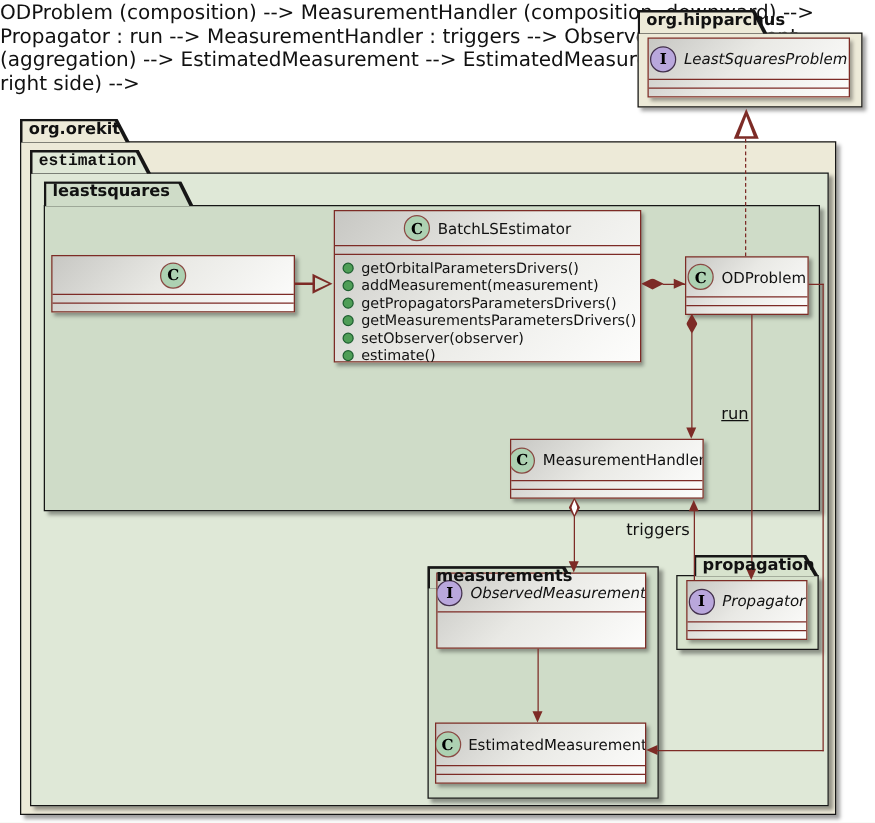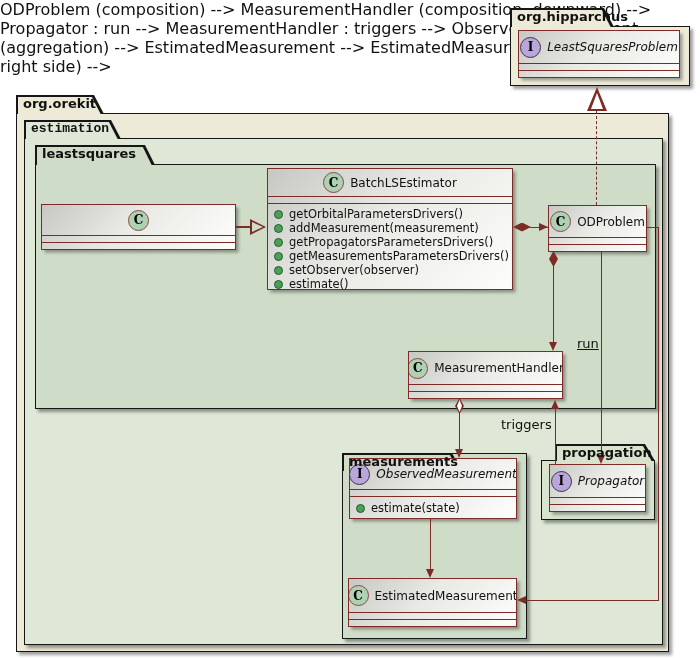--- a/index.html
+++ b/index.html
@@ -152,26 +152,20 @@
     <div class="empty-c"></div>
     <div class="empty-c"></div>
   </div>
 
   <div class="cls" style="left:349px;top:458px;width:168px;height:61px;">
     <div class="cls-title" style="flex:0 0 30px;">
       <span class="badge i">I</span>
       <span class="cls-name it">ObservedMeasurement</span>
     </div>
     <div class="empty-c"></div>
-    <div class="methods" style="padding-top:4px;">
-      <div class="m-row">
-          <span class="dot"></span>
-          <span>estimate(state)</span>
-        </div>
-    </div>
   </div>
 
   <div class="cls" style="left:348px;top:578px;width:169px;height:49px;">
     <div class="cls-title grow">
       <span class="badge c">C</span>
       <span class="cls-name">EstimatedMeasurement</span>
     </div>
     <div class="empty-c"></div>
     <div class="empty-c"></div>
   </div>
@@ -203,21 +197,21 @@
   <div class="arr arr-right" style="left:539px;top:222.5px;"></div>
 
    MeasurementHandler (composition, downward) --&gt;
   <div class="diamond" style="left:549px;top:251px;width:9px;height:16px;"></div>
   <div class="ln" style="left:552.8px;top:266px;width:1.5px;height:79px;"></div>
   <div class="arr arr-down" style="left:549px;top:342px;"></div>
 
    Propagator : run --&gt;
   <div class="ln" style="left:600.5px;top:252px;width:1.5px;height:204px;"></div>
   <div class="arr arr-down" style="left:596.8px;top:455px;"></div>
-  <div class="edge-label" style="left:577px;top:336px;text-decoration:underline;">run</div>
+  <div class="edge-label" style="left:577px;top:324px;text-decoration:underline;">run</div>
 
    MeasurementHandler : triggers --&gt;
   <div class="arr arr-up" style="left:551px;top:399.5px;"></div>
   <div class="ln" style="left:554.8px;top:408px;width:1.5px;height:56px;"></div>
   <div class="edge-label" style="left:501px;top:417px;">triggers</div>
 
    ObservedMeasurement (aggregation) --&gt;
   <div class="diamond hollow" style="left:455px;top:398px;width:9px;height:16px;"></div>
   <div class="ln" style="left:458.8px;top:413px;width:1.5px;height:39px;"></div>
   <div class="arr arr-down" style="left:455px;top:449px;"></div>

